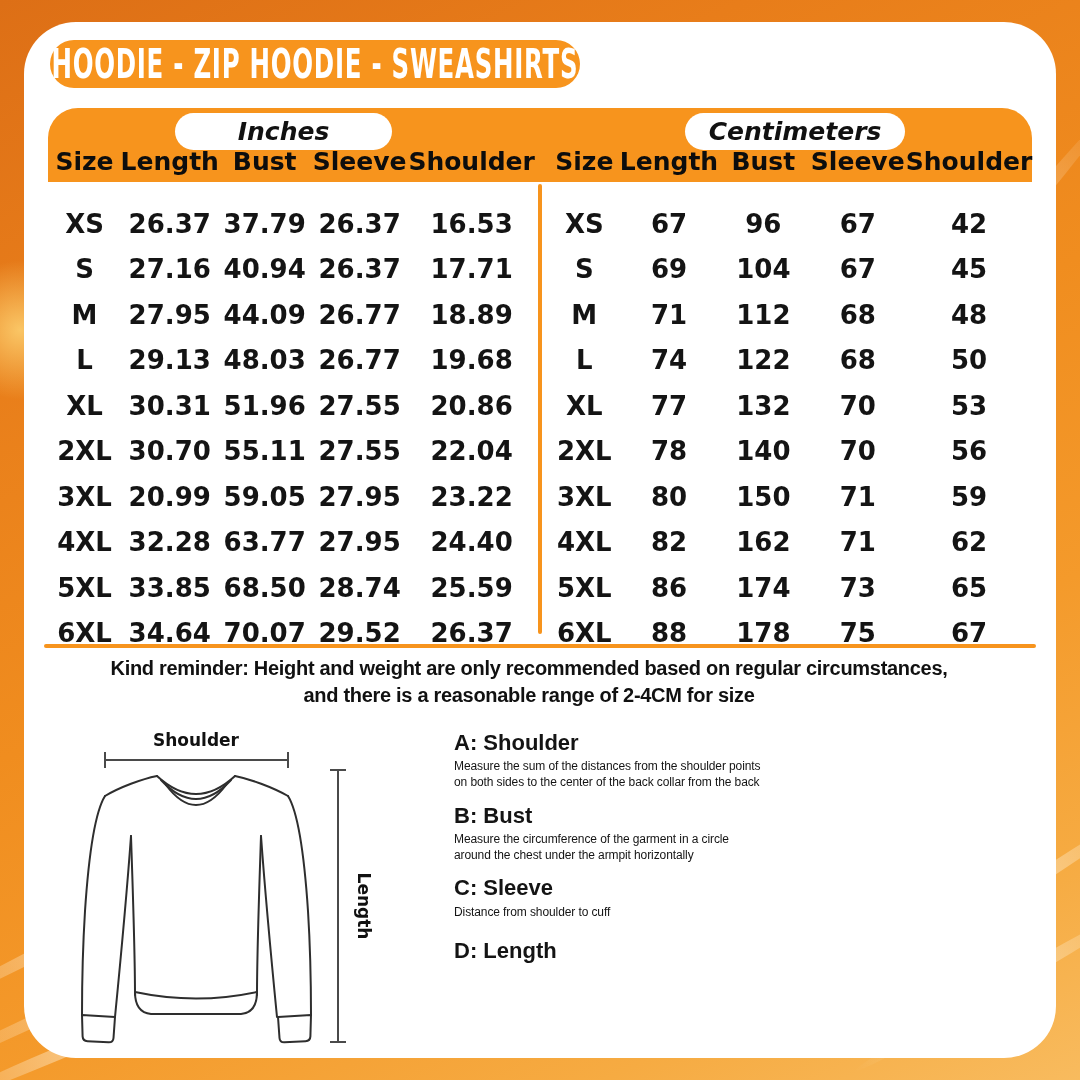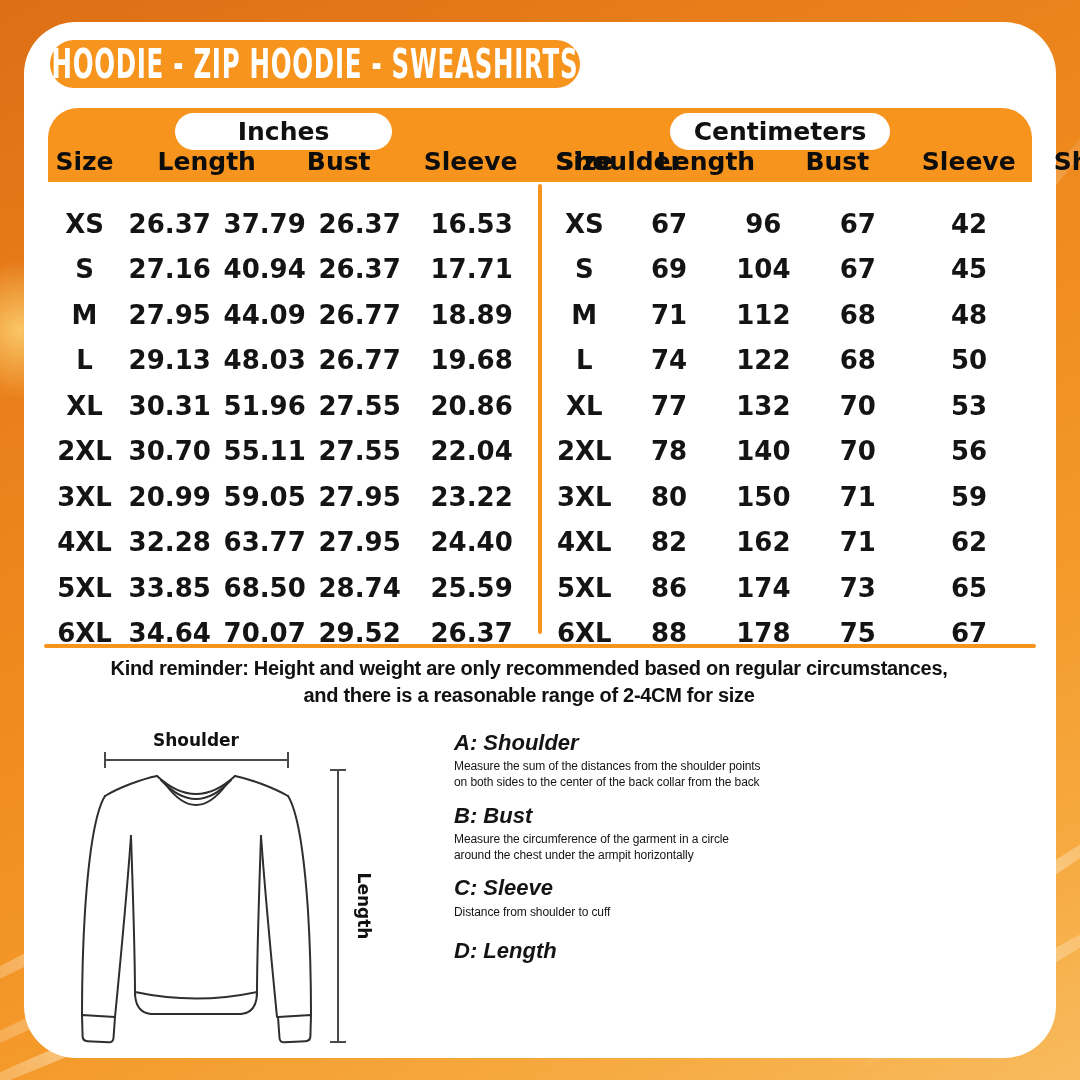--- a/index.html
+++ b/index.html
@@ -38,29 +38,29 @@
     font-family:"DejaVu Sans",sans-serif;
   }
 
   .band{
     position:absolute;left:24px;top:86px;width:984px;height:74px;
     border-radius:30px 30px 0 0;
   }
   .unit-pill{
     position:absolute;top:5px;height:37px;background:#ffffff;border-radius:19px;
     display:flex;align-items:center;justify-content:center;
-    font-weight:700;font-size:25px;color:#111;
+    font-weight:700;font-size:25px;color:#111;font-style:italic;
   }
   .unit-pill.inches{left:127px;width:217px;}
-  .unit-pill.cm{left:622px;width:220px;}
+  .unit-pill.cm{left:637px;width:220px;}
 
   .cols{
     position:absolute;bottom:3px;height:36px;
     display:grid;grid-template-columns:15% 20% 19% 20% 26%;
-    align-items:center;justify-items:center;gap:37px;
+    align-items:center;justify-items:center;
   }
   .cols.left{left:0;width:487px;}
   .cols.right{left:500px;width:484px;}
   .col-h{font-weight:700;font-size:25px;color:#0d0d0d;white-space:nowrap;}
 
   .tbody{
     position:absolute;top:162px;
     display:flex;flex-direction:column;margin-top:17px;
   }
   .tbody.left{left:24px;width:487px;}
@@ -86,21 +86,21 @@
   .dim{stroke:#4a4a4a;stroke-width:2;}
   .garment{stroke:#2e2e2e;stroke-width:2;fill:none;stroke-linecap:round;stroke-linejoin:round;}
   .svg-label{font-family:"DejaVu Sans",sans-serif;font-weight:700;font-size:17px;fill:#111;}
 
   .instructions{
     position:absolute;left:430px;top:708px;width:588px;
     font-family:"Liberation Sans",sans-serif;color:#141414;
   }
   .ins-block{margin-bottom:12px;}
   .ins-block.gap{margin-bottom:18px;}
-  .ins-heading{font-weight:700;font-size:22px;line-height:1.2;margin-bottom:3px;font-style:italic;}
+  .ins-heading{font-weight:700;font-size:22px;line-height:1.2;margin-bottom:3px;}
   .ins-body{font-size:12px;line-height:1.3;letter-spacing:-0.1px;white-space:pre-line;}
 </style>
 </head>
 <body>
 
 <div class="page">
   <div class="glow"></div>
   <div class="streak s1"></div>
   <div class="streak s2"></div>
   <div class="streak s3"></div>

